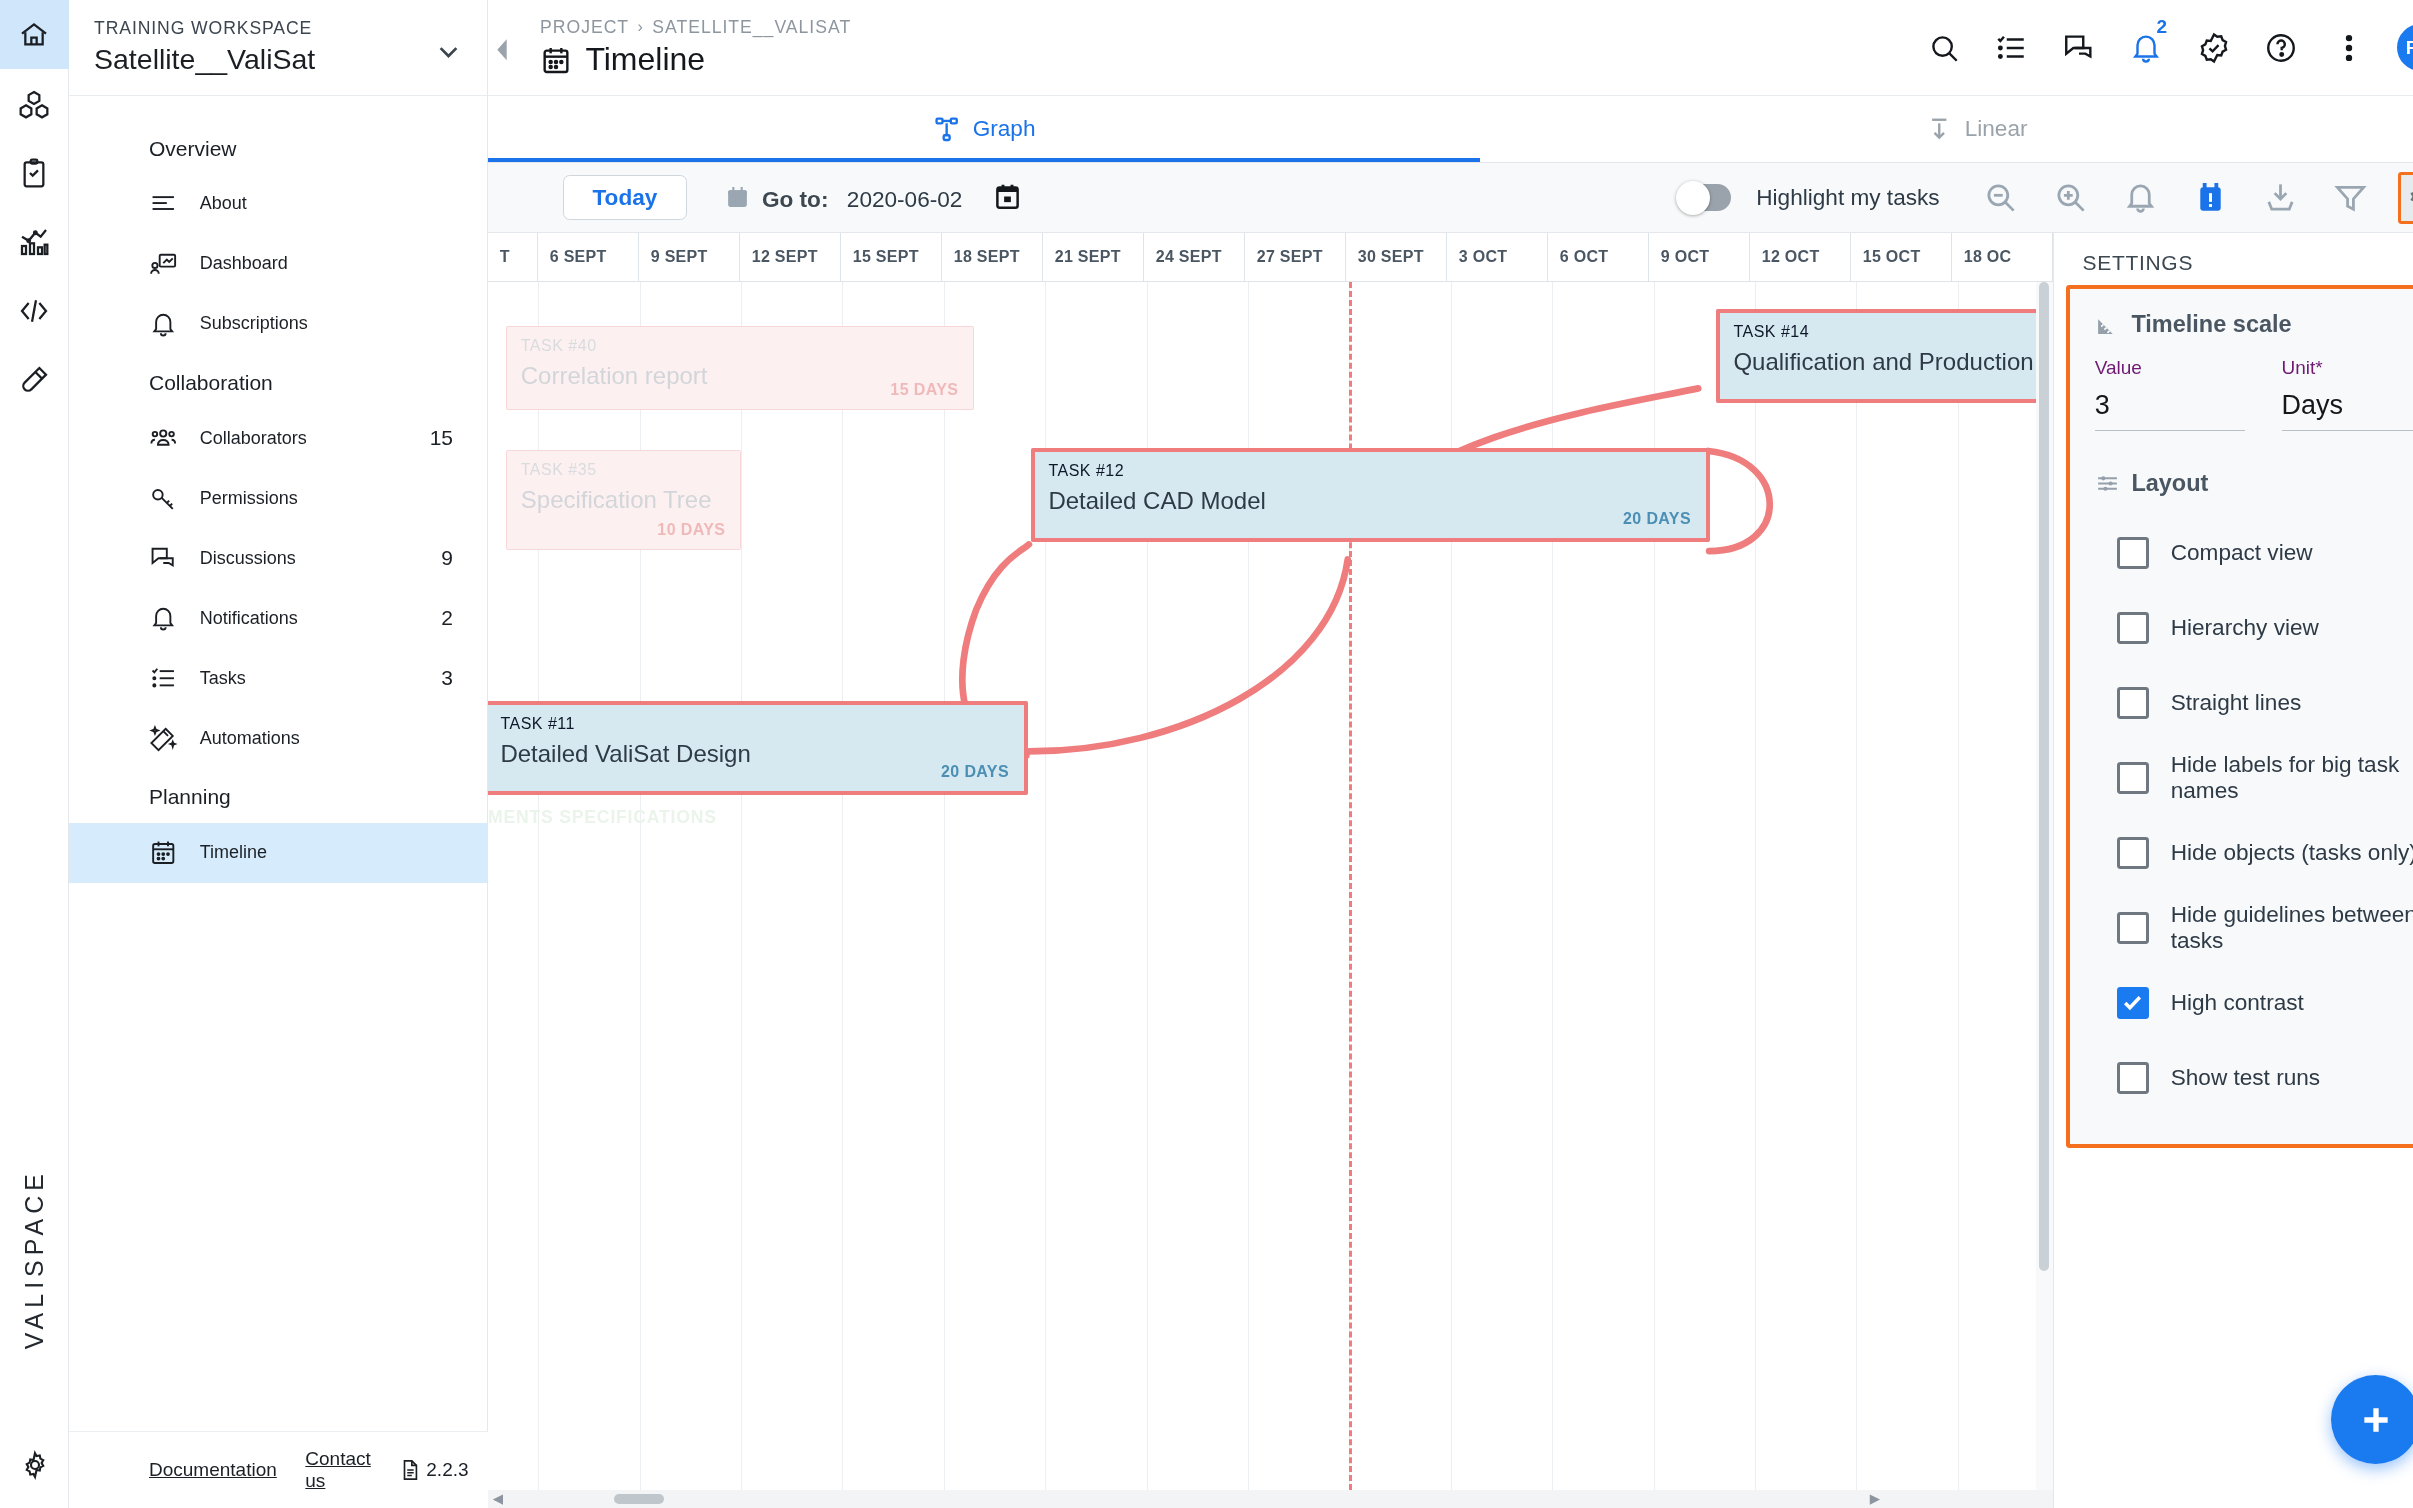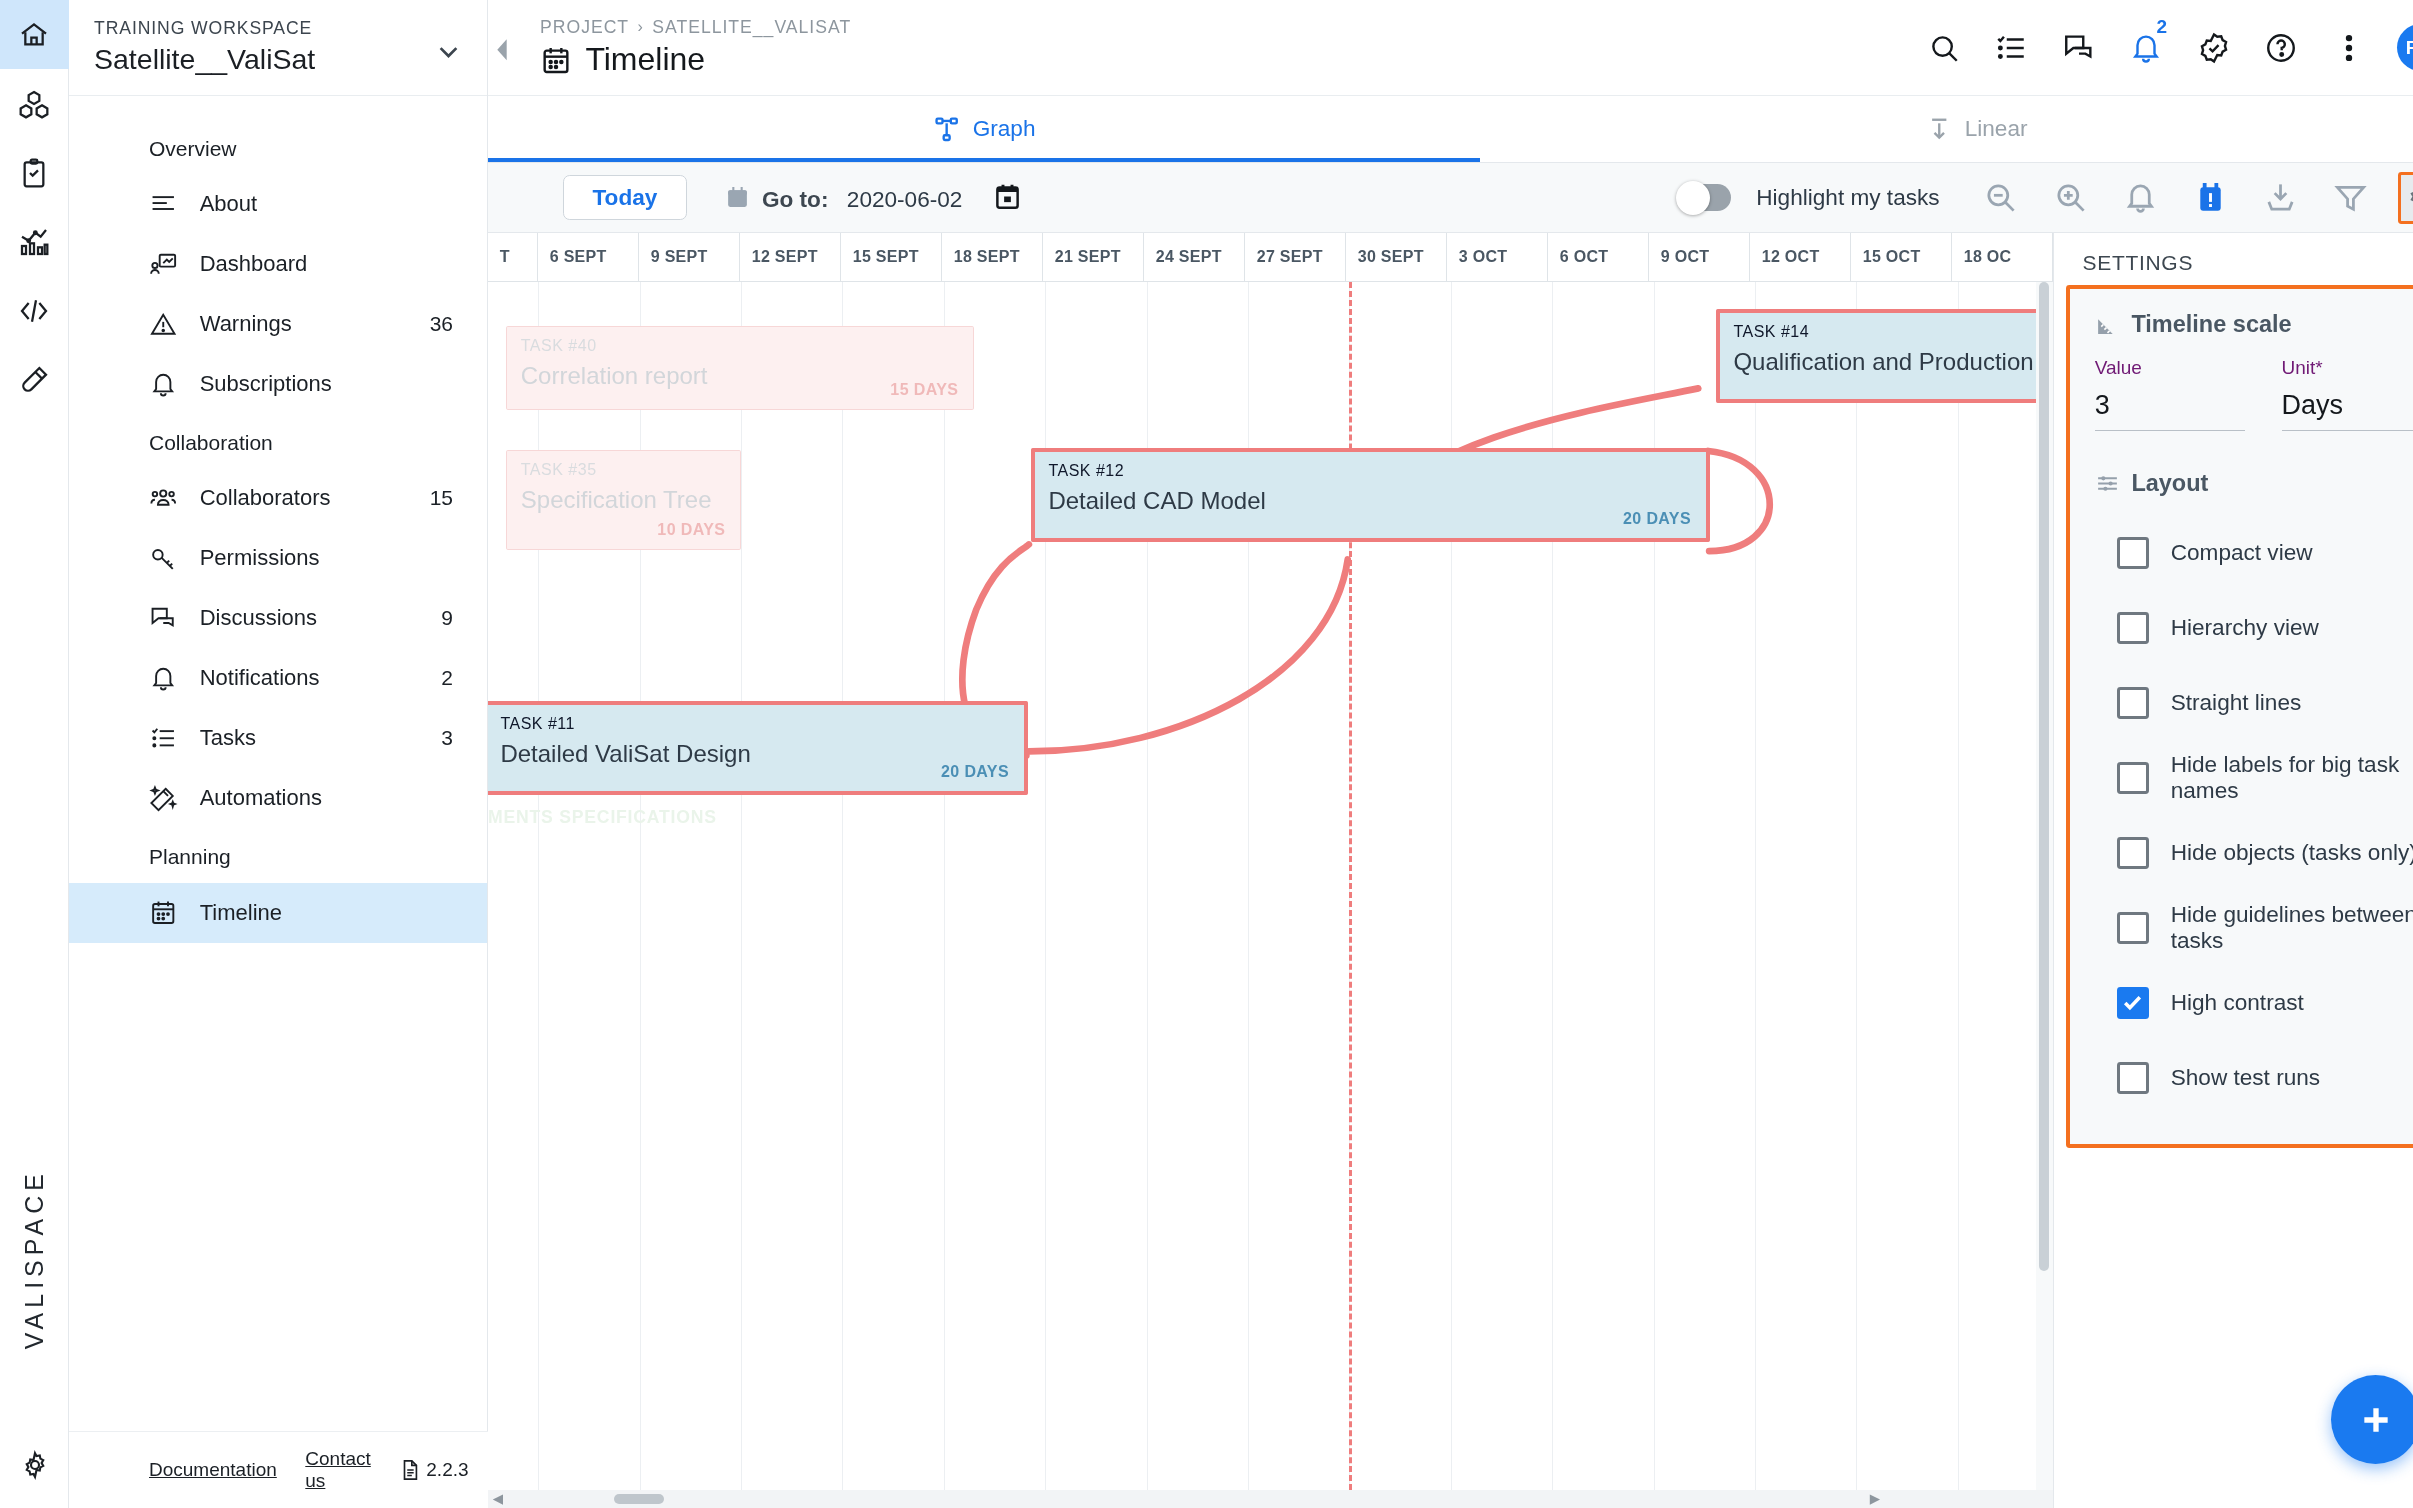--- a/index.html
+++ b/index.html
@@ -56,21 +56,21 @@
     font-size:21px; color:#1b2026; font-weight:400;
     padding:17px 0 13.4px 80px;
   }
   .nav-item {
     height:60px; display:flex; align-items:center; padding:0 34px 0 80px;
     cursor:pointer; position:relative;
   }
   .nav-item.active { background:#d6ebfb; }
   .nav-ico { width:39px; display:flex; align-items:center; }
   .nav-ico svg { width:28.5px; height:28.5px; stroke:#1b1f24; fill:none; stroke-width:1.6; }
-  .nav-text { font-size:22px; color:#1b2026; margin-left:11.7px; flex:1; }
+  .nav-text { font-size:18px; color:#1b2026; margin-left:11.7px; flex:1; }
   .nav-count { font-size:21px; color:#1b2026; }
 
   .sb-footer {
     position:absolute; bottom:0; left:0; width:419px; height:77px;
     display:flex; align-items:center; padding:0 22px 0 80px; gap:28.5px;
     border-top:0.8px solid #eceff2; background:#fff;
   }
   .sb-footer a { font-size:19px; color:#1b2026; text-decoration:underline; cursor:pointer; }
   .ver { margin-left:auto; display:flex; align-items:center; gap:5px; font-size:19px; color:#1b2026; }
   .ver svg { width:22px; height:22px; }
@@ -315,31 +315,20 @@
               <rect x="9" y="4" width="13" height="10" rx="1"></rect>
               <path d="M12 11l3-3 2 2 3-3"></path>
               <circle cx="5" cy="13" r="2.2"></circle>
               <path d="M1.8 20c0-2 1.6-3.2 3.2-3.2S8.2 18 8.2 20"></path>
             </svg>
         </div>
         <div class="nav-text">Dashboard</div>
         <div class="nav-count"></div>
       </div>
 
-      <div class="nav-item">
-        <div class="nav-ico">
-          <svg viewBox="0 0 24 24">
-              <path d="M12 4L2.5 20h19z"></path>
-              <path d="M12 10v4.5"></path>
-              <circle cx="12" cy="17.2" r=".7" fill="#1b1f24"></circle>
-            </svg>
-        </div>
-        <div class="nav-text">Warnings</div>
-        <div class="nav-count">36</div>
-      </div>
 
       <div class="nav-item">
         <div class="nav-ico">
           <svg viewBox="0 0 24 24">
               <path d="M6 16V10a6 6 0 0 1 12 0v6l1.5 2h-15z"></path>
               <path d="M10 19.5a2 2 0 0 0 4 0"></path>
             </svg>
         </div>
         <div class="nav-text">Subscriptions</div>
         <div class="nav-count"></div>

